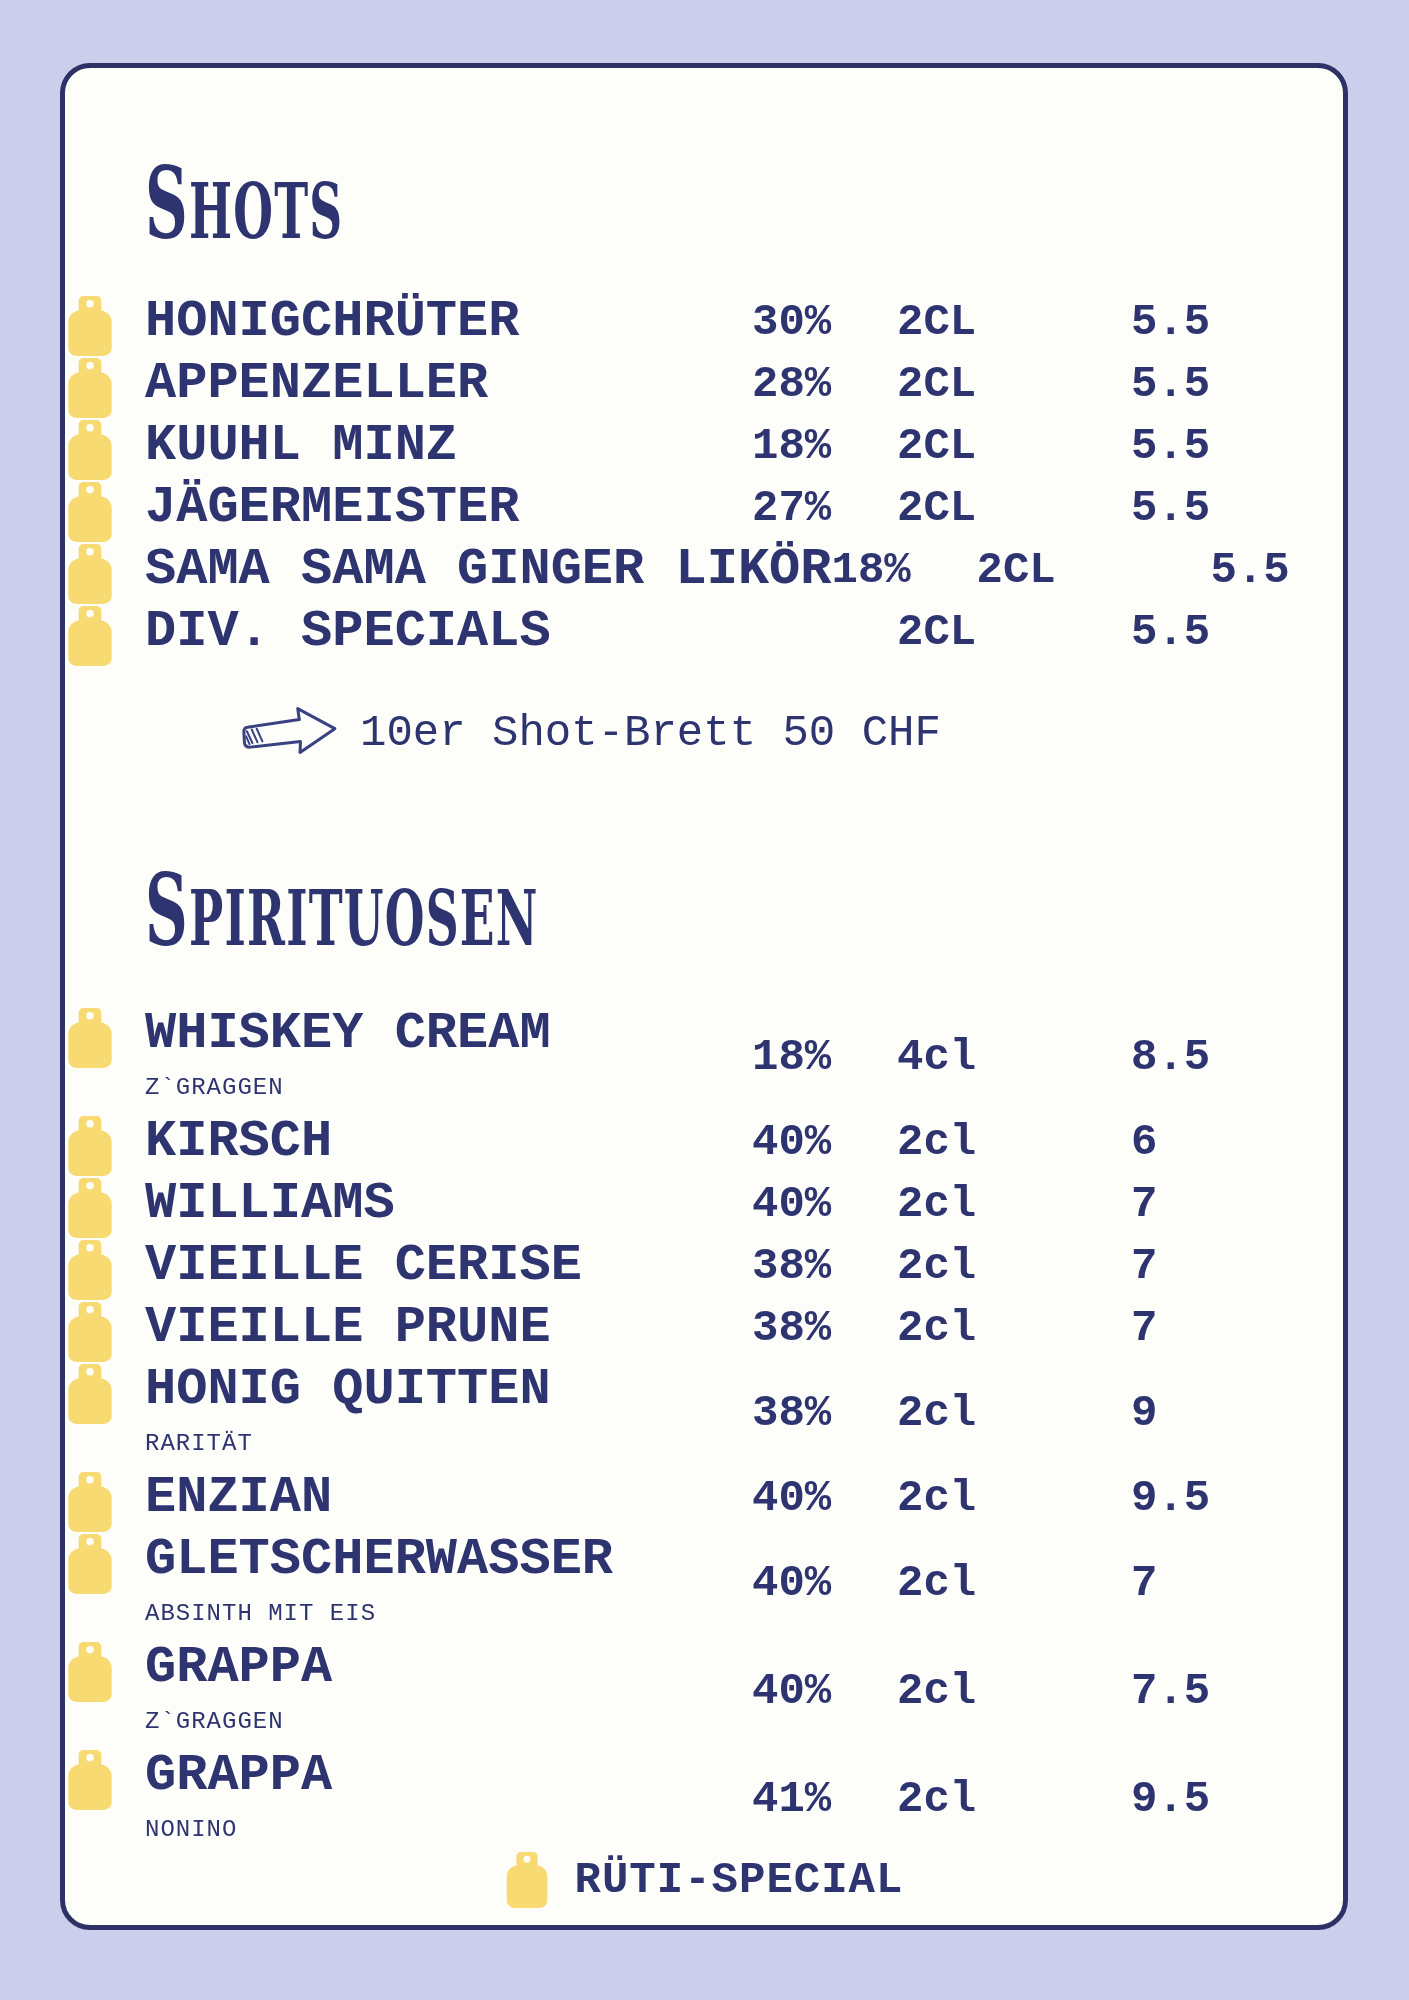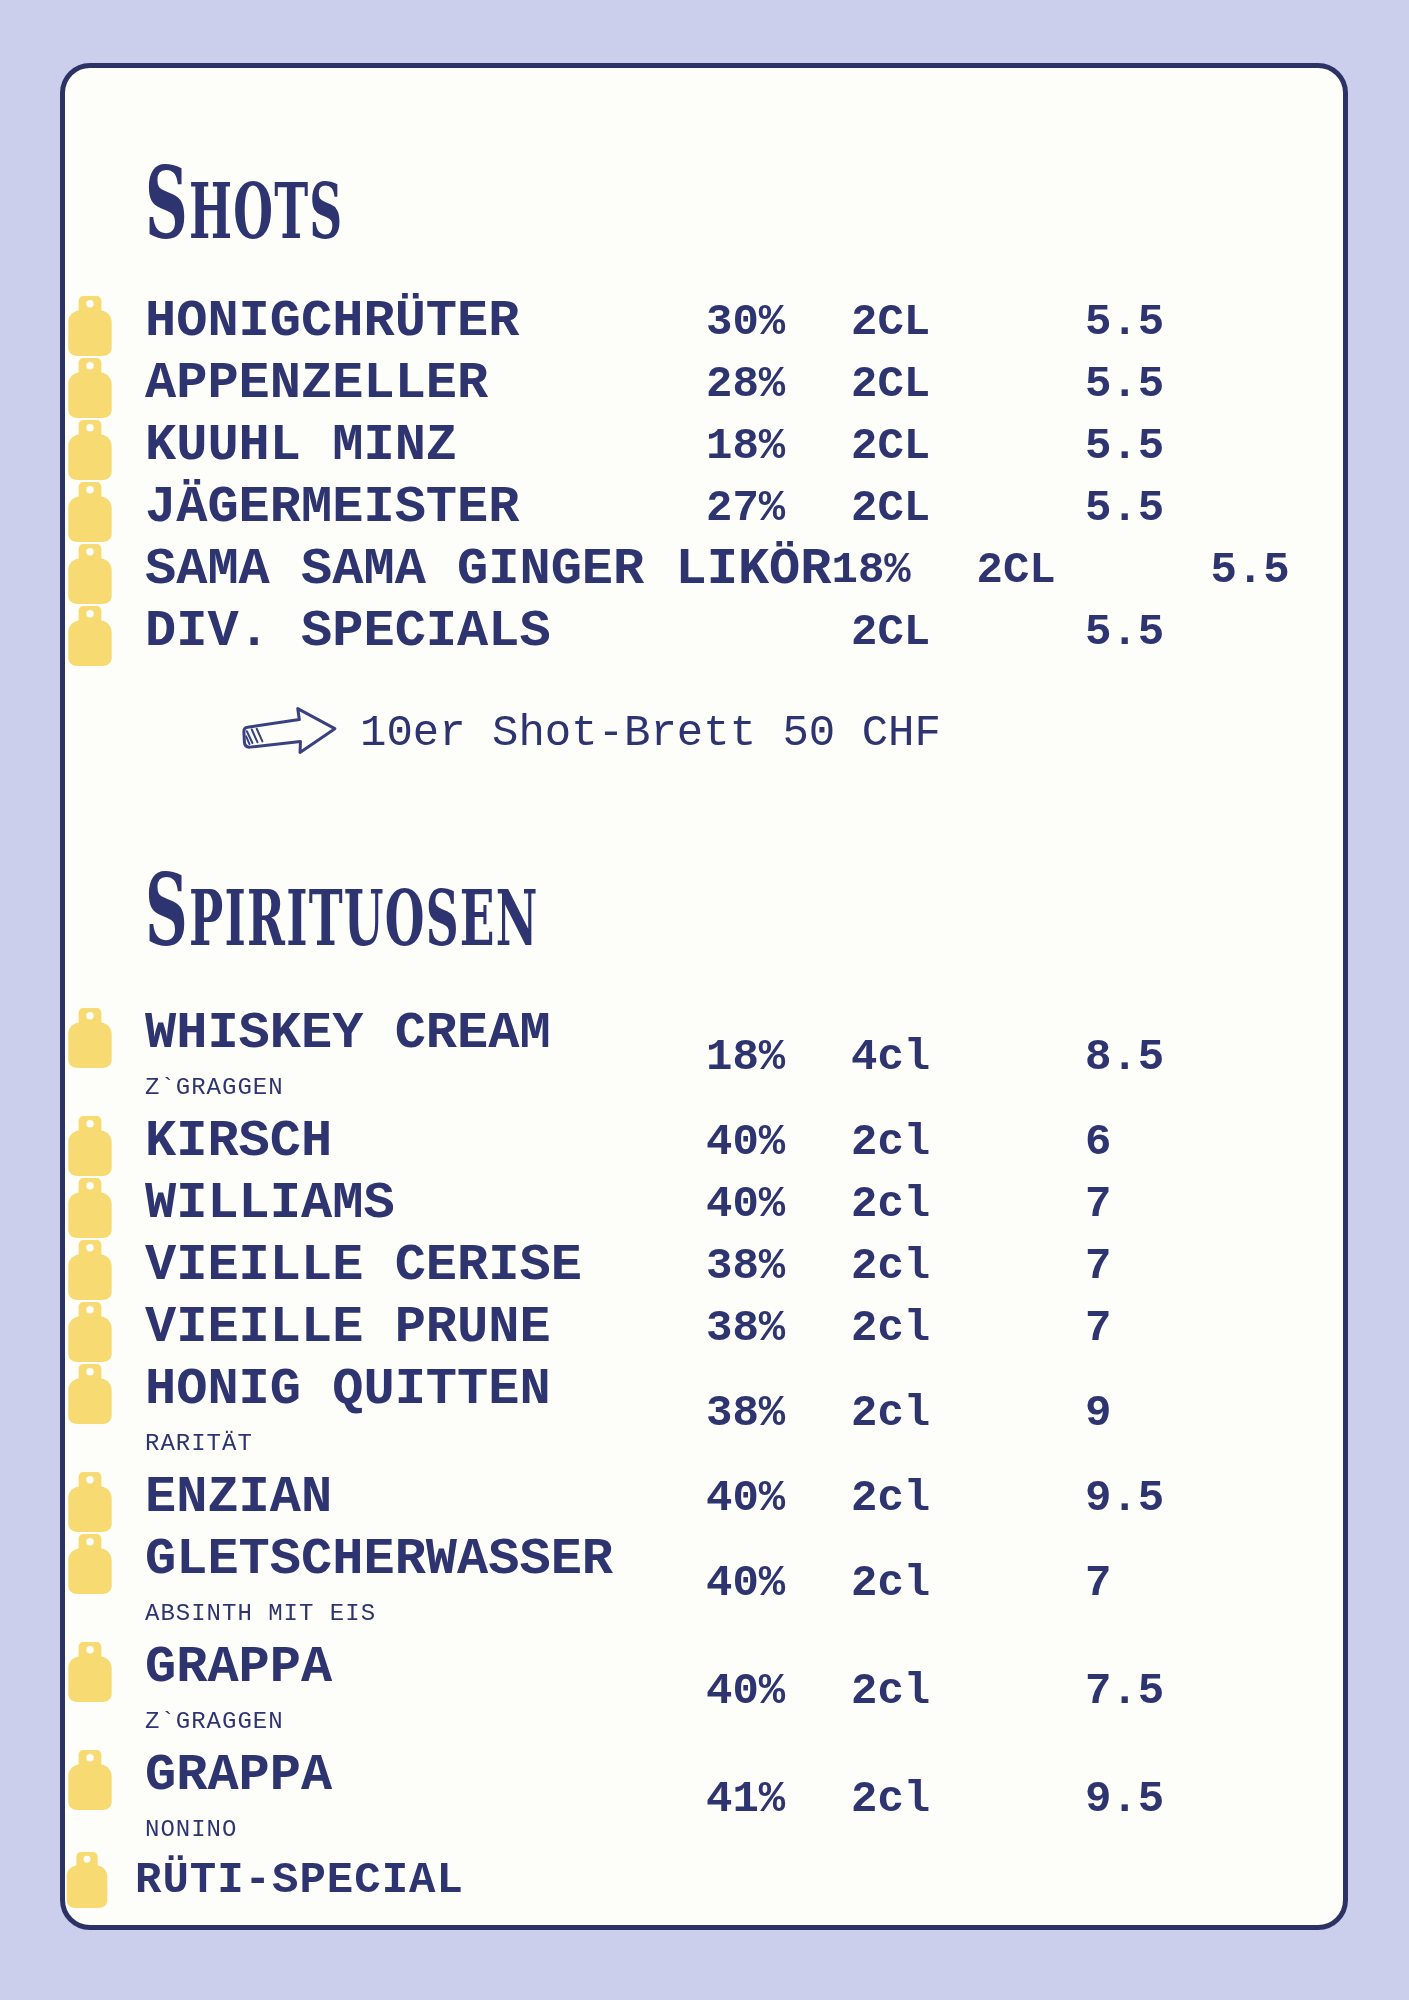--- a/index.html
+++ b/index.html
@@ -12,21 +12,21 @@
     overflow:hidden;
   }
   .menu-card{
     position:absolute;
     left:60px; top:63px;
     width:1288px; height:1867px;
     box-sizing:border-box;
     background:#fdfdf9;
     border:5px solid #2c3166;
     border-radius:30px;
-    padding:78px 110px 30px 80px;
+    padding:78px 64px 30px 80px;
     overflow:hidden;
   }
   .section-title{
     margin:0;
     font-family:"DejaVu Serif","Liberation Serif",serif;
     font-weight:700;
     font-size:76px;
     line-height:1.08;
     letter-spacing:2px;
     text-transform:uppercase;
@@ -94,21 +94,21 @@
     font-size:44px;
     letter-spacing:0px;
     white-space:nowrap;
   }
 
   .footer-special{
     position:absolute;
     left:0; right:0; bottom:16px;
     display:flex;
     align-items:center;
-    justify-content:flex-start;
+    justify-content:center;
     gap:26px;
   }
   .footer-tag{ width:44px; height:58px; }
   .footer-label{
     font-weight:700;
     font-size:44px;
     letter-spacing:1px;
     white-space:nowrap;
   }
 </style>

